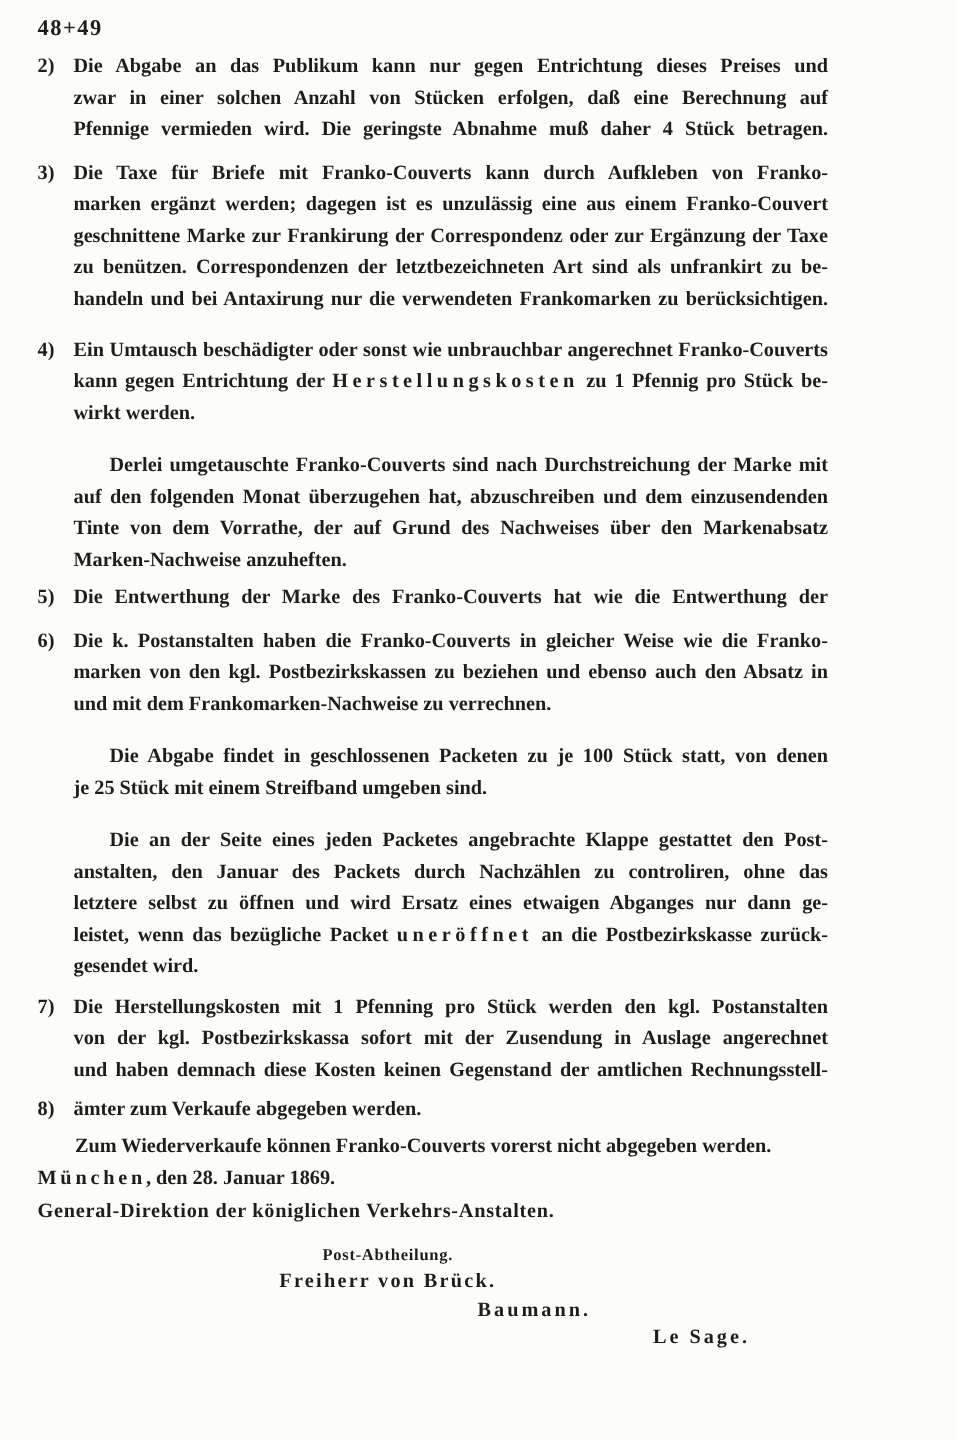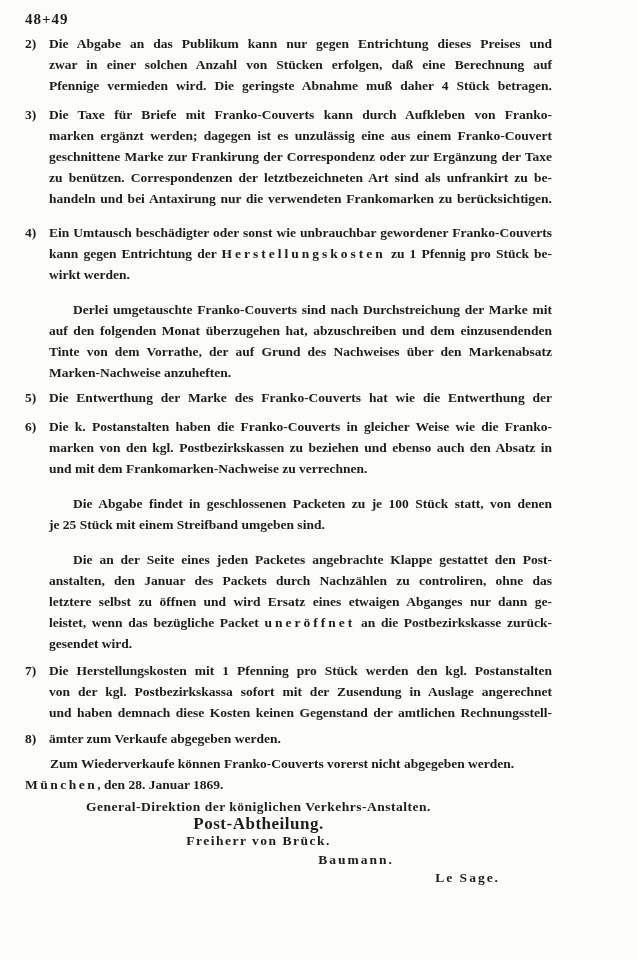--- a/index.html
+++ b/index.html
@@ -29,26 +29,26 @@
   .line.last{text-align-last:left;}
   .line.indent{text-indent:24px;}
   .sp{letter-spacing:3px;}
   .mt3{margin-top:3px;}  .mt4{margin-top:4px;}  .mt5{margin-top:5px;}
   .mt6{margin-top:6px;}  .mt8{margin-top:8px;}  .mt13{margin-top:13px;}
   .closing .line.indent{text-indent:25px;}
   .dateline{font-size:13.5px;line-height:21px;}
   .dateline .sp{letter-spacing:2.5px;}
   .signature{margin-top:2px;}
   .sig-org{
-    font-size:13.5px;line-height:20px;text-align:center;
+    font-size:13.5px;line-height:20px;
     padding-right:60px;letter-spacing:0.5px;
   }
   .sig-dept{
-    font-size:17px;line-height:14px;text-align:center;
-    padding-right:60px;letter-spacing:0.5px;
+    font-size:11px;line-height:14px;text-align:center;
+    padding-right:60px;letter-spacing:0.5px;margin-top:13px;
   }
   .sig-head{
     font-size:13.5px;line-height:19px;text-align:center;
     padding-right:60px;letter-spacing:1.5px;
   }
   .sig-name1{
     font-size:13.5px;line-height:20px;text-align:right;
     padding-right:158px;letter-spacing:2px;
   }
   .sig-name2{
@@ -83,21 +83,21 @@
             <div class="line">geschnittene Marke zur Frankirung der Correspondenz oder zur Ergänzung der Taxe</div>
             <div class="line">zu benützen.  Correspondenzen der letztbezeichneten Art sind als unfrankirt zu be-</div>
             <div class="line">handeln und bei Antaxirung nur die verwendeten Frankomarken zu berücksichtigen.</div>
           </div>
         </div>
       </div>
       <div class="item mt13">
         <div class="num">4)</div>
         <div class="body">
           <div class="para">
-            <div class="line">Ein Umtausch beschädigter oder sonst wie unbrauchbar gewordener Franko-Couverts</div>
+            <div class="line">Ein Umtausch beschädigter oder sonst wie unbrauchbar angerechnet Franko-Couverts</div>
             <div class="line">kann gegen Entrichtung der <span class="sp">Herstellungskosten</span> zu 1 Pfennig pro Stück be-</div>
             <div class="line last">wirkt werden.</div>
           </div>
           <div class="para">
             <div class="line indent">Derlei umgetauschte Franko-Couverts sind nach Durchstreichung der Marke mit</div>
             <div class="line">auf den folgenden Monat überzugehen hat, abzuschreiben und dem einzusendenden</div>
             <div class="line">Tinte von dem Vorrathe, der auf Grund des Nachweises über den Markenabsatz</div>
             <div class="line last">Marken-Nachweise anzuheften.</div>
           </div>
         </div>

